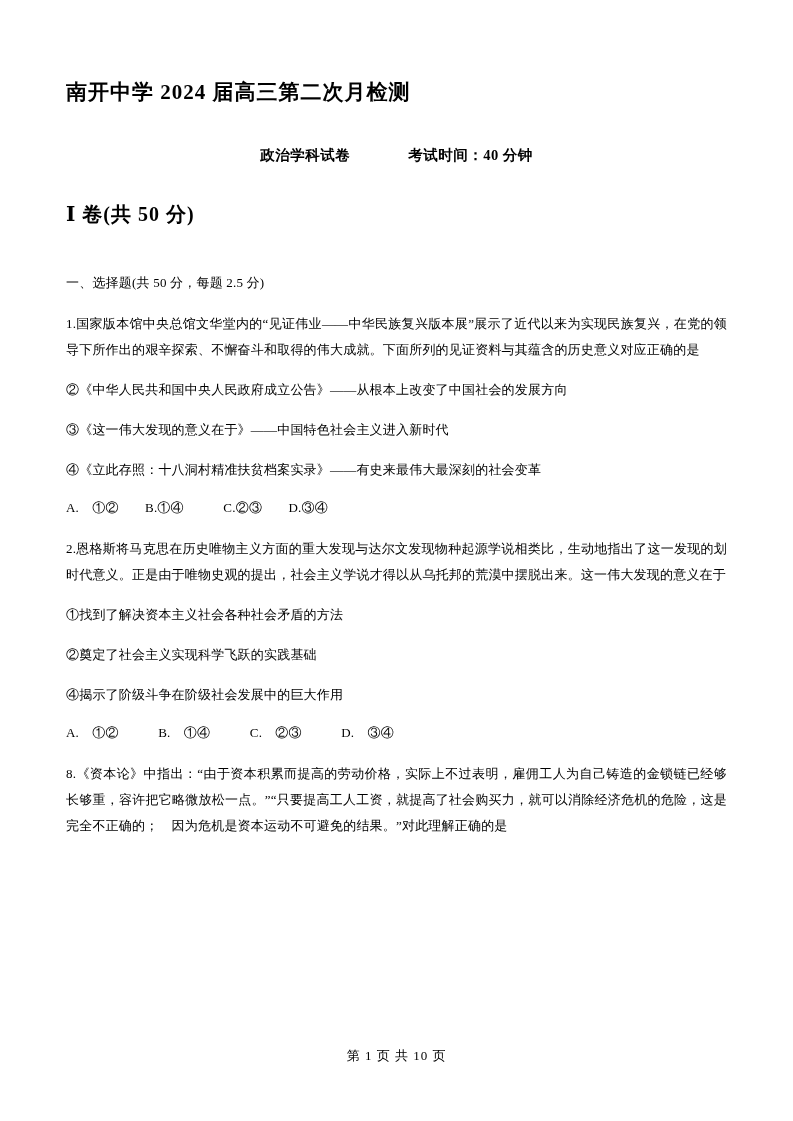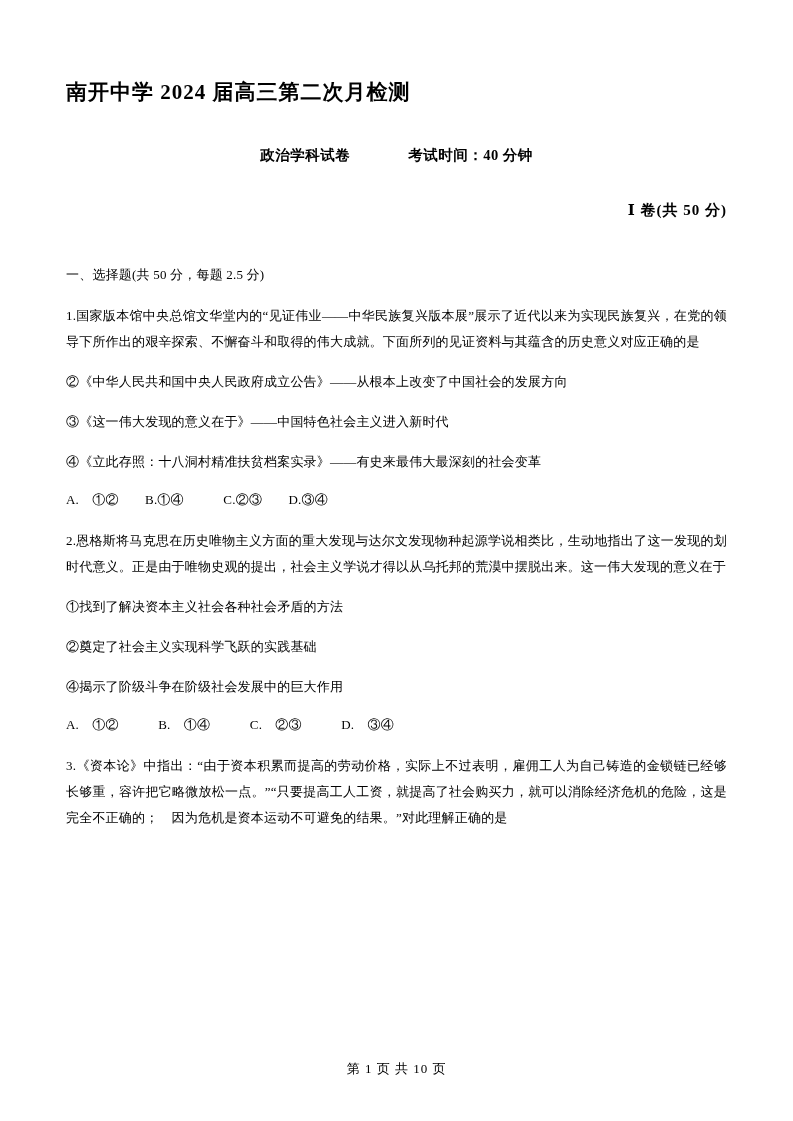--- a/index.html
+++ b/index.html
@@ -32,22 +32,22 @@
     font-size: 14.5px;
     font-weight: bold;
     margin-top: 40px;
     letter-spacing: 0.5px;
   }
   .subtitle-row .gap {
     display: inline-block;
     width: 58px;
   }
   .section-head {
-    text-align: right;
-    font-size: 15px;
+    text-align: left;
+    font-size: 20px;
     font-weight: bold;
     margin-top: 36px;
     letter-spacing: 1px;
   }
   .part-head {
     font-size: 13px;
     margin-top: 46px;
     letter-spacing: 0.2px;
   }
   .q {
@@ -69,21 +69,21 @@
   .choices {
     font-size: 13px;
     margin-top: 16px;
     letter-spacing: 0.2px;
     white-space: pre;
   }
   .footer {
     position: absolute;
     left: 0;
     right: 0;
-    bottom: 43px;
+    bottom: 56px;
     text-align: center;
     font-size: 13px;
     letter-spacing: 1px;
   }
 </style>
 </head>
 <body>
 
 <div class="page">
 
@@ -107,18 +107,18 @@
 
   <div class="q">
     <div class="q-body">2.恩格斯将马克思在历史唯物主义方面的重大发现与达尔文发现物种起源学说相类比，生动地指出了这一发现的划时代意义。正是由于唯物史观的提出，社会主义学说才得以从乌托邦的荒漠中摆脱出来。这一伟大发现的意义在于</div>
     <div class="opt-line">①找到了解决资本主义社会各种社会矛盾的方法</div>
     <div class="opt-line">②奠定了社会主义实现科学飞跃的实践基础</div>
     <div class="opt-line">④揭示了阶级斗争在阶级社会发展中的巨大作用</div>
     <div class="choices">A.　①②　　　B.　①④　　　C.　②③　　　D.　③④</div>
   </div>
 
   <div class="q">
-    <div class="q-body">3.《资本论》中指出：“由于资本积累而提高的劳动价格，实际上不过表明，雇佣工人为自己铸造的金锁链已经够长够重，容许把它略微放松一点。”“只要提高工人工资，就提高了社会购买力，就可以消除经济危机的危险，这是完全不正确的；　因为危机是资本运动不可避免的结果。”对此理解正确的是</div>
+    <div class="q-body">8.《资本论》中指出：“由于资本积累而提高的劳动价格，实际上不过表明，雇佣工人为自己铸造的金锁链已经够长够重，容许把它略微放松一点。”“只要提高工人工资，就提高了社会购买力，就可以消除经济危机的危险，这是完全不正确的；　因为危机是资本运动不可避免的结果。”对此理解正确的是</div>
   </div>
 
   <div class="footer">第 1 页 共 10 页</div>
 
 </div>
 
 </body></html>

